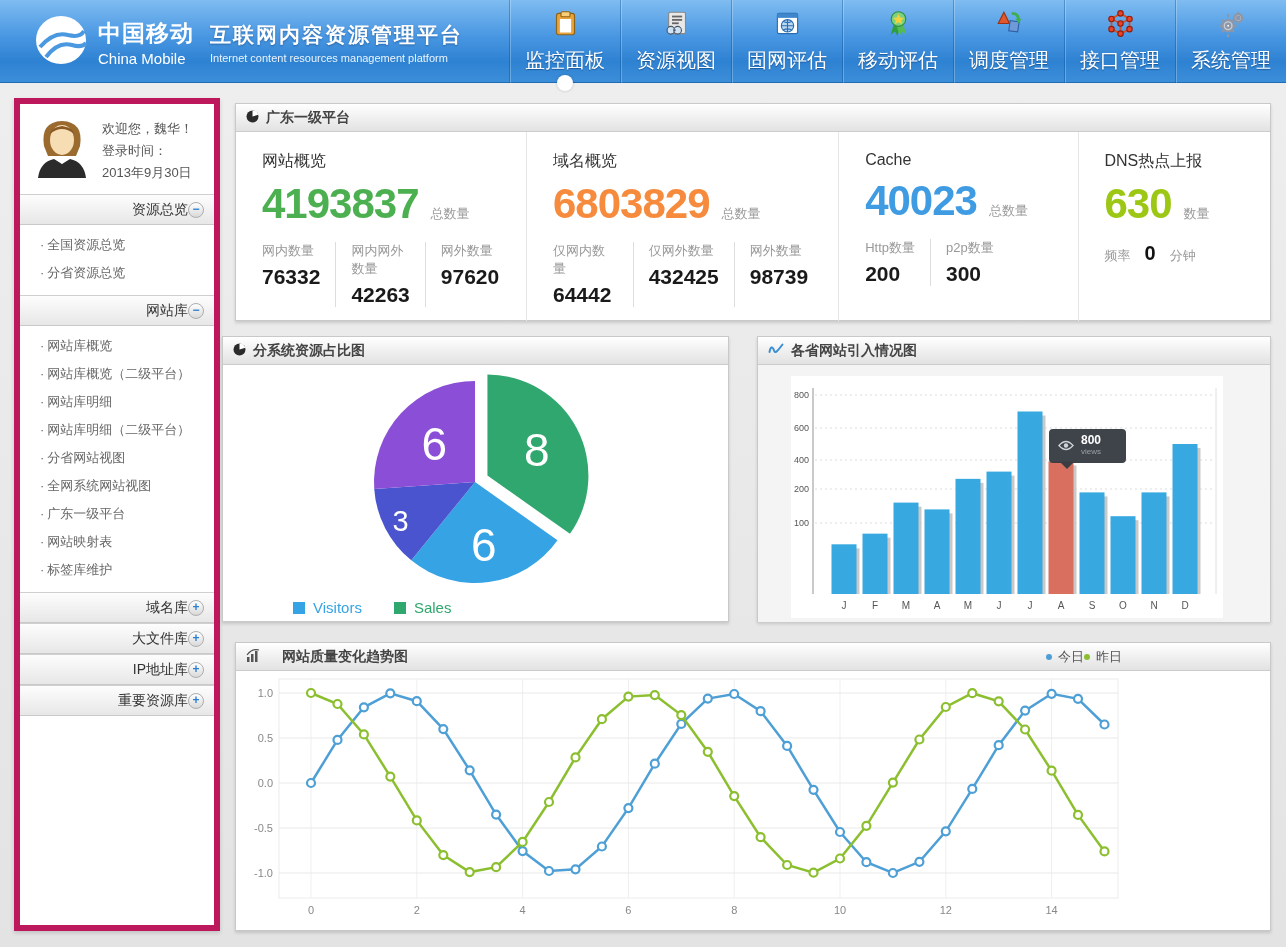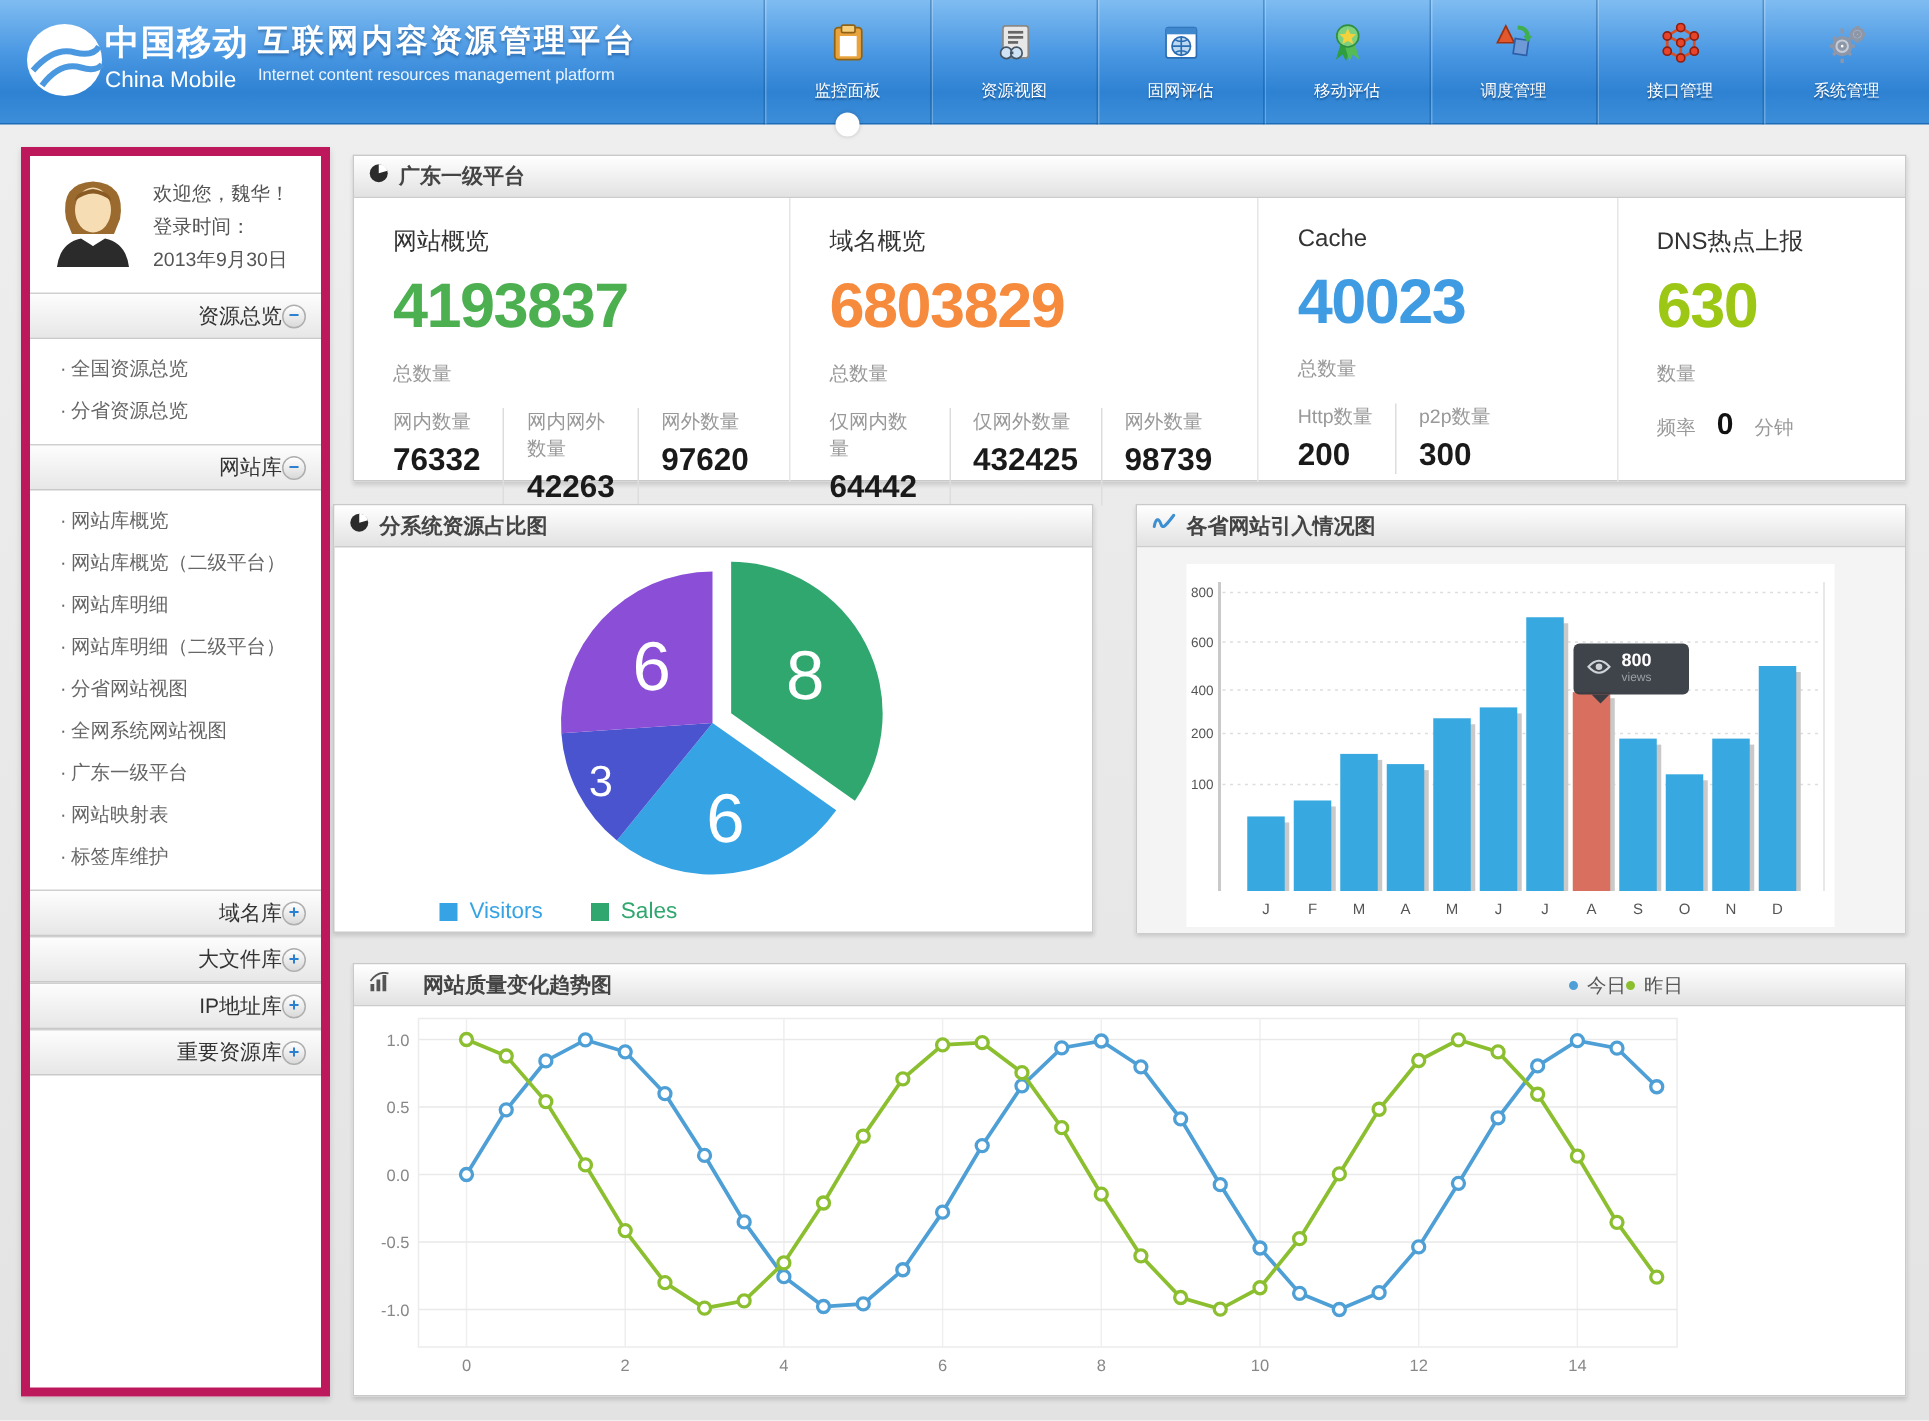--- a/index.html
+++ b/index.html
@@ -3,30 +3,30 @@
 <meta charset="utf-8">
 <style>
   * { margin:0; padding:0; box-sizing:border-box; }
   html,body { width:1286px; height:947px; overflow:hidden; }
   body { font-family:"Liberation Sans","DejaVu Sans",sans-serif; background:linear-gradient(#efefef,#e3e3e3); position:relative; }
 
   
   .header { position:absolute; left:0; top:0; width:1286px; height:83px;
     background:linear-gradient(#7fbcf1 0%, #4896e2 45%, #2e82d2 75%, #3c8ed9 100%);
     border-bottom:1px solid #1d6cb5; }
-  .logo-wrap { position:absolute; left:16px; top:13px; display:flex; align-items:flex-start; }
+  .logo-wrap { position:absolute; left:34px; top:13px; display:flex; align-items:center; gap:10px; }
   .logo-text .cn { color:#fff; font-size:23px; font-weight:bold; letter-spacing:1px; }
   .logo-text .en { color:#fff; font-size:15px; margin-top:1px; }
   .plat-text { margin-left:6px; }
   .plat-text .cn { color:#fff; font-size:21px; font-weight:bold; letter-spacing:2px; text-shadow:0 1px 2px rgba(0,40,90,.4); }
   .plat-text .en { color:#eaf4fd; font-size:11px; margin-top:3px; }
   .nav { position:absolute; right:0; top:0; height:83px; display:flex; }
   .nav-item { width:111px; height:83px; display:flex; flex-direction:column; align-items:center; justify-content:center; gap:6px;
     border-left:1px solid rgba(10,70,130,.35); box-shadow:inset 1px 0 0 rgba(255,255,255,.25); cursor:pointer; position:relative; }
-  .nav-item .lbl { color:#fff; font-size:11px; text-shadow:0 1px 1px rgba(0,40,90,.5); }
+  .nav-item .lbl { color:#fff; font-size:20px; text-shadow:0 1px 1px rgba(0,40,90,.5); }
   .nav-item .dot { position:absolute; bottom:-8px; left:50%; margin-left:-8px; width:16px; height:16px; border-radius:50%; background:#fff; box-shadow:0 0 3px rgba(0,0,0,.2); }
 
   
   .sidebar { position:absolute; left:14px; top:98px; width:206px; height:833px; background:#fff;
     border:6px solid #be185d; box-shadow:0 2px 4px rgba(0,0,0,.15); }
   .userbox { display:flex; padding:12px 8px 10px 12px; gap:10px; }
   .usertext { font-size:13px; color:#555; line-height:22px; padding-top:2px; }
   .side-sec-h { height:31px; display:flex; align-items:center; justify-content:flex-end;
     background:linear-gradient(#fdfdfd,#e7e7e7); border-top:1px solid #cfcfcf; border-bottom:1px solid #c9c9c9;
     padding:0 10px 0 26px; cursor:pointer; }
@@ -42,21 +42,21 @@
   .panel-h { height:28px; background:linear-gradient(#ffffff,#e2e2e2); border-bottom:1px solid #ccc;
     display:flex; align-items:center; padding:0 10px; gap:7px; }
   .panel-h .pt { font-size:14px; font-weight:bold; color:#444; }
 
   
   #stats-panel { left:235px; top:103px; width:1036px; height:218px; }
   .stats-body { display:flex; height:189px; }
   .stat-card { padding:19px 0 0 26px; }
   .stat-card + .stat-card { border-left:1px solid #e6e6e6; }
   .sc-title { font-size:16px; color:#333; }
-  .sc-bigrow { margin:8px 0 14px 0; display:flex; align-items:baseline; gap:12px;flex-direction:column; }
+  .sc-bigrow { margin:8px 0 14px 0; display:flex; align-items:baseline; gap:12px; }
   .sc-big { font-size:42px; font-weight:bold; letter-spacing:-1px; }
   .sc-biglabel { font-size:13px; color:#999; }
   .sc-subs { display:flex; }
   .sc-sub { padding-right:15px; margin-right:15px; }
   .sc-sub.div { border-right:1px solid #ddd; }
   .sc-sub .l { font-size:13px; color:#999; margin-bottom:5px; }
   .sc-sub .v { font-size:21px; font-weight:bold; color:#1a1a1a; }
   .freq-row { display:flex; align-items:baseline; gap:14px; margin-top:14px; }
   .freq-row .l { font-size:13px; color:#999; }
   .freq-row .v { font-size:20px; font-weight:bold; color:#111; }

